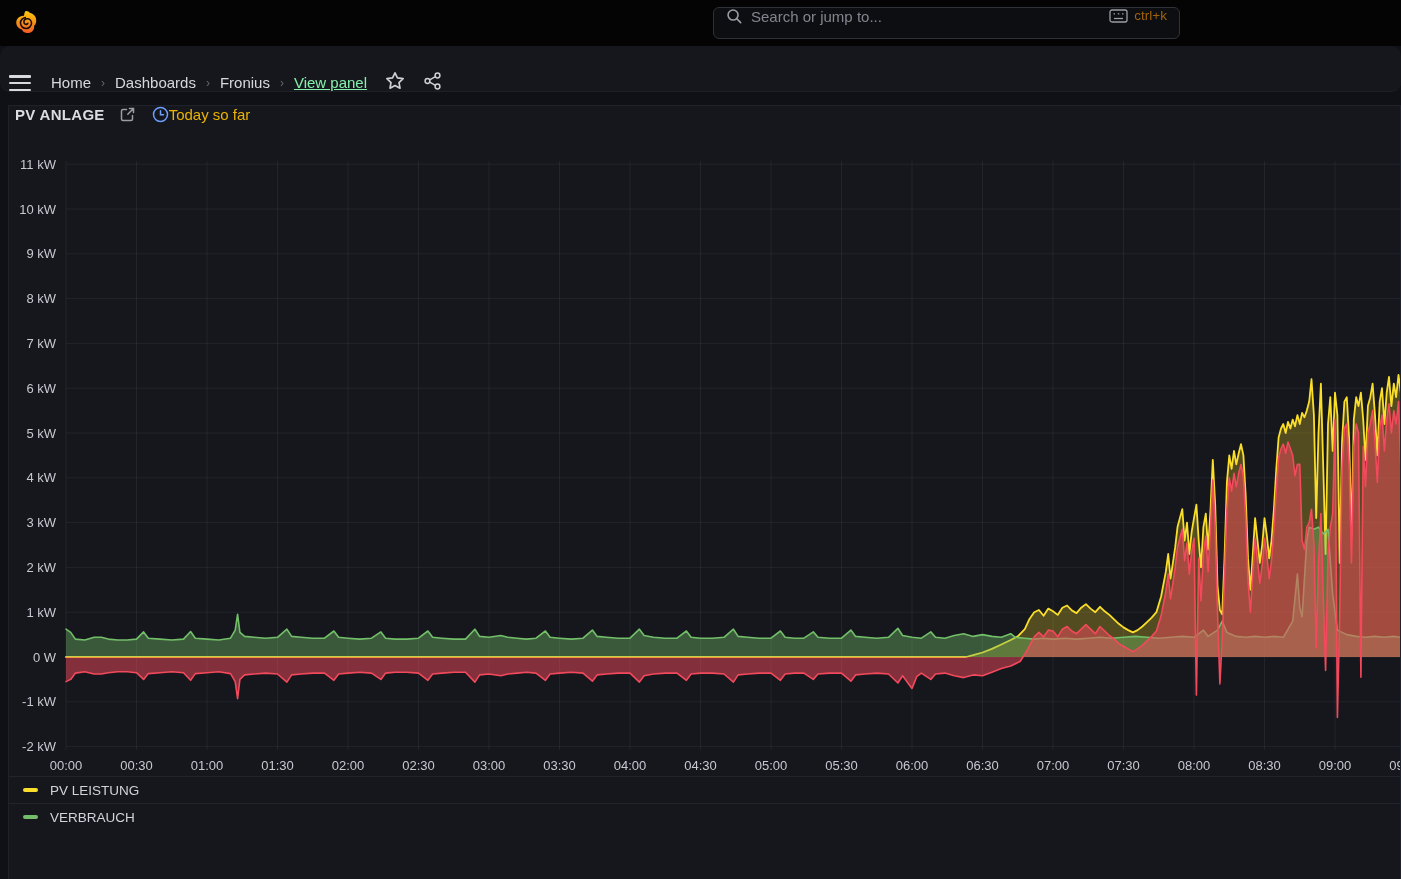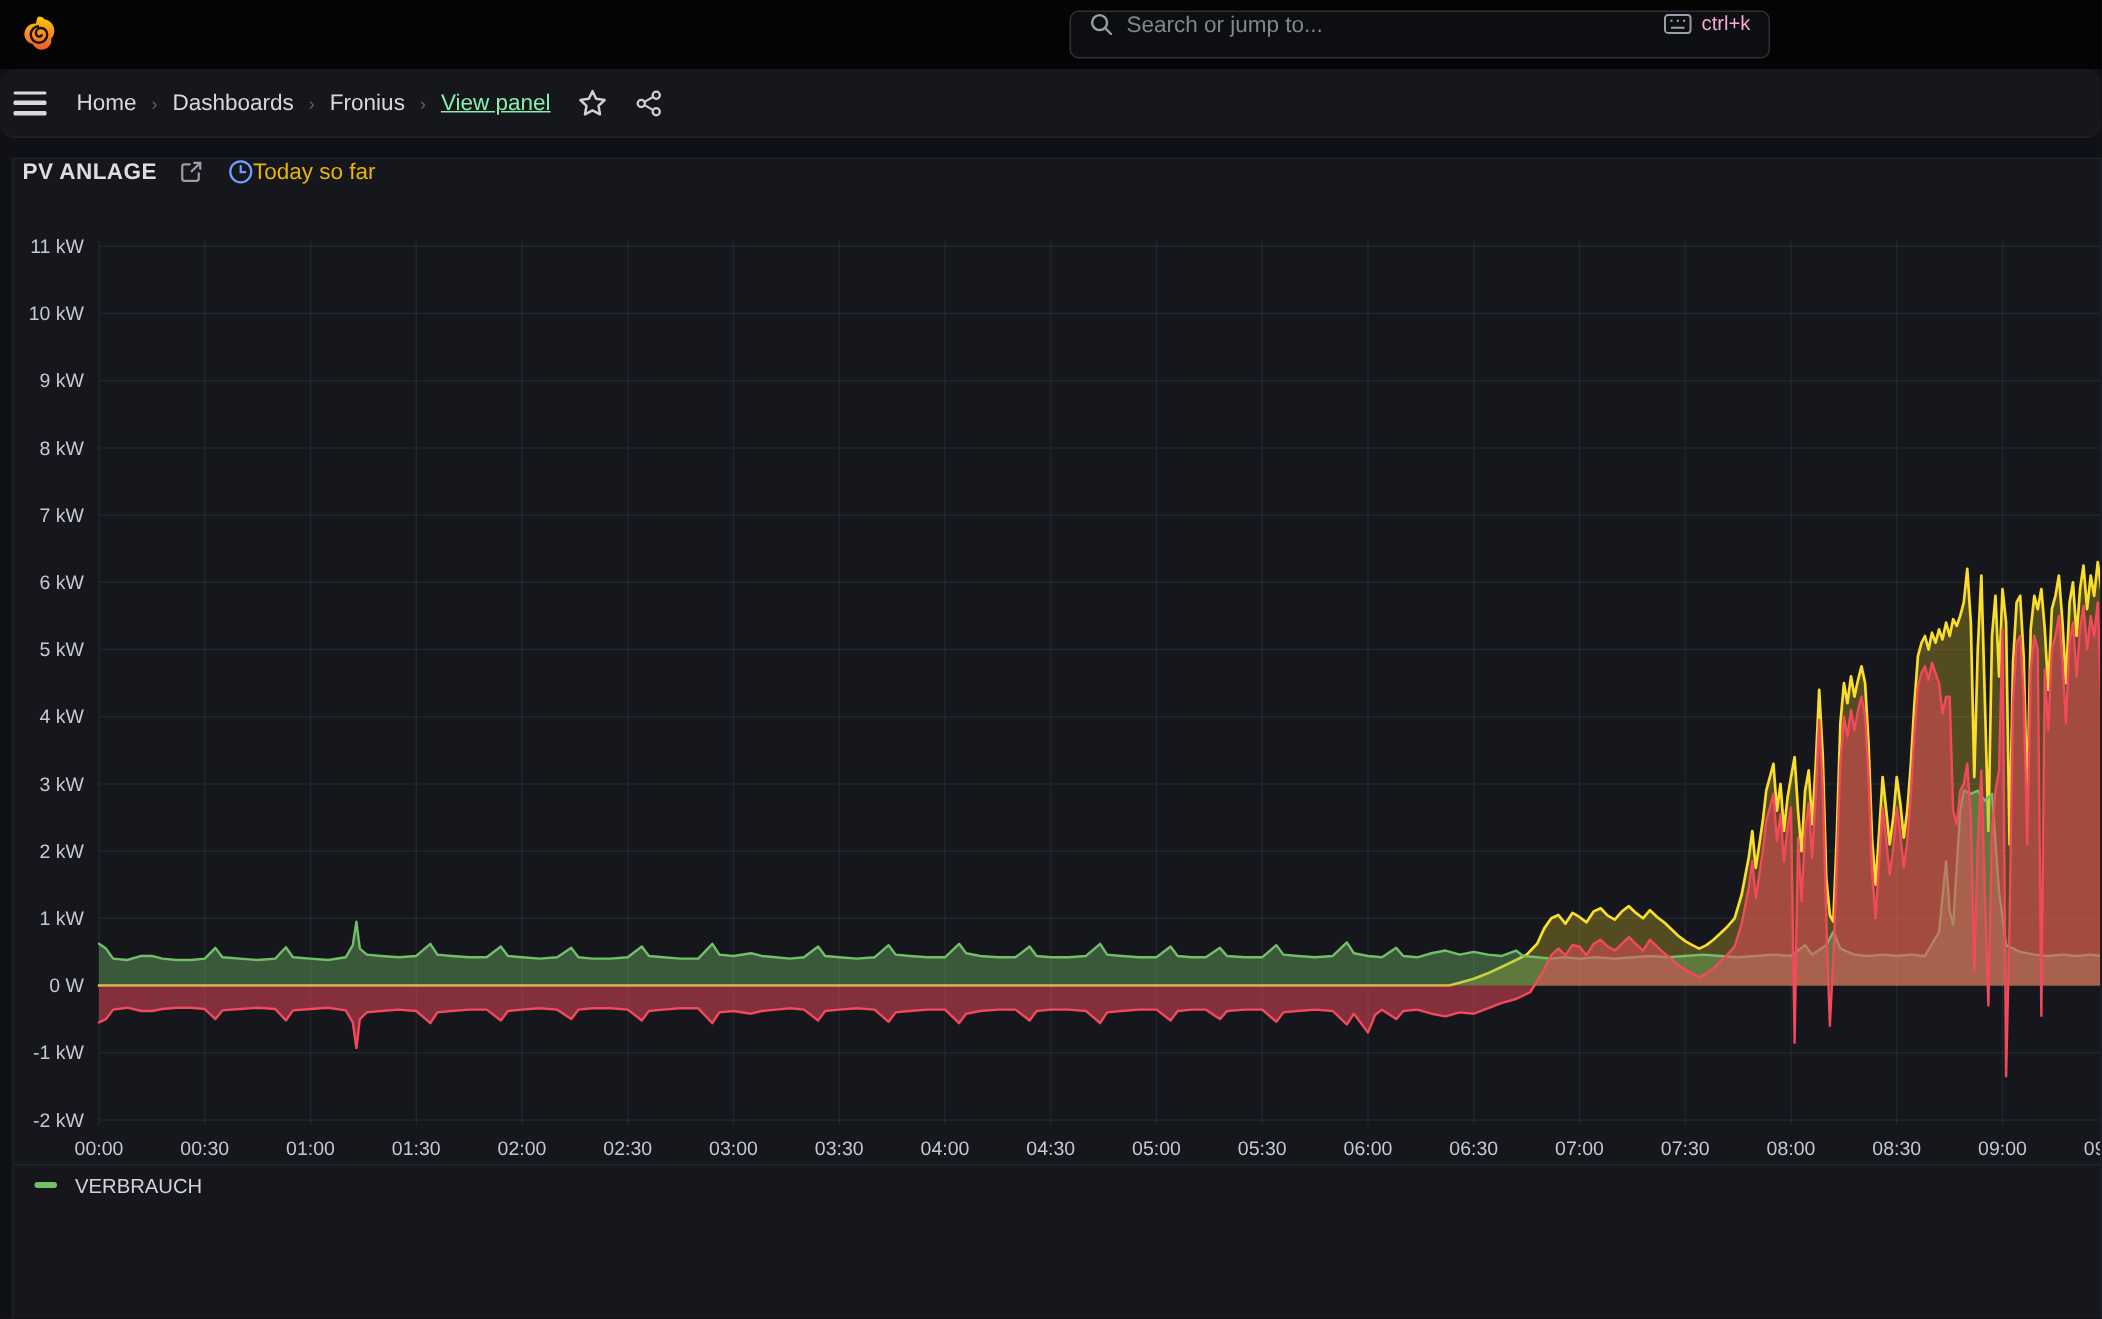--- a/index.html
+++ b/index.html
@@ -5,24 +5,24 @@
   * { margin:0; padding:0; box-sizing:border-box; }
   html,body { width:1401px; height:879px; overflow:hidden; background:#101117;
     font-family:"Liberation Sans", sans-serif; }
   
   .topbar { position:absolute; left:0; top:0; width:1401px; height:46px; background:#040405; }
   .logo { position:absolute; left:12px; top:9px; width:28px; height:28px; }
   .searchbox { position:absolute; left:713px; top:7px; width:467px; height:32px;
     background:#0d0e12; border:1px solid #2e3138; border-radius:6px;
     display:flex; align-items:flex-start; padding:0 12px; gap:9px; }
   .searchbox .ph { color:#83858e; font-size:15px; flex:1; }
-  .shortcut { display:flex; align-items:center; gap:6px; color:#f9a8d4; font-size:13.5px; }
+  .shortcut { display:flex; align-items:center; gap:6px; color:#a16207; font-size:13.5px; }
   
   .navbar { position:absolute; left:0; top:46px; width:1401px; height:46px; background:#16171d;
-    border-bottom:1px solid #1f2026; display:flex; align-items:center;border-radius:10px; }
+    border-bottom:1px solid #1f2026; display:flex; align-items:flex-end;border-radius:10px; }
   .burger { width:22px; height:16px; margin-left:9px; display:flex; flex-direction:column;
     justify-content:space-between; cursor:pointer; }
   .burger div { height:2.5px; background:#d9dade; border-radius:1px; }
   .crumbs { display:flex; align-items:center; margin-left:20px; gap:10px; font-size:15px; }
   .crumbs .link { color:#d7d8dd; cursor:pointer; }
   .crumbs .sep { color:#63656c; font-size:12px; }
   .crumbs .current { color:#86efac;text-decoration:underline; }
   .nav-ico { margin-left:18px; cursor:pointer; display:flex; align-items:center; }
   
   .panel { position:absolute; left:8px; top:105px; width:1393px; height:774px;
@@ -200,18 +200,22 @@
         <text x="1185.0" y="617" text-anchor="middle" font-size="13" font-weight="500" fill="#c7c8d1">08:00</text>
         <text x="1255.5" y="617" text-anchor="middle" font-size="13" font-weight="500" fill="#c7c8d1">08:30</text>
         <text x="1326.0" y="617" text-anchor="middle" font-size="13" font-weight="500" fill="#c7c8d1">09:00</text>
         <text x="1396.5" y="617" text-anchor="middle" font-size="13" font-weight="500" fill="#c7c8d1">09:30</text>
       </svg>
   </div>
 
   <div class="legend">
     <div id="legend-rows">
         <div class="legend-row">
+          <span class="swatch" style="background:#FADE2A"></span>
+          <span class="legend-label">PV LEISTUNG</span>
+        </div>
+        <div class="legend-row">
           <span class="swatch" style="background:#73BF69"></span>
           <span class="legend-label">VERBRAUCH</span>
         </div>
       </div>
   </div>
 </div>
 
 </body></html>

